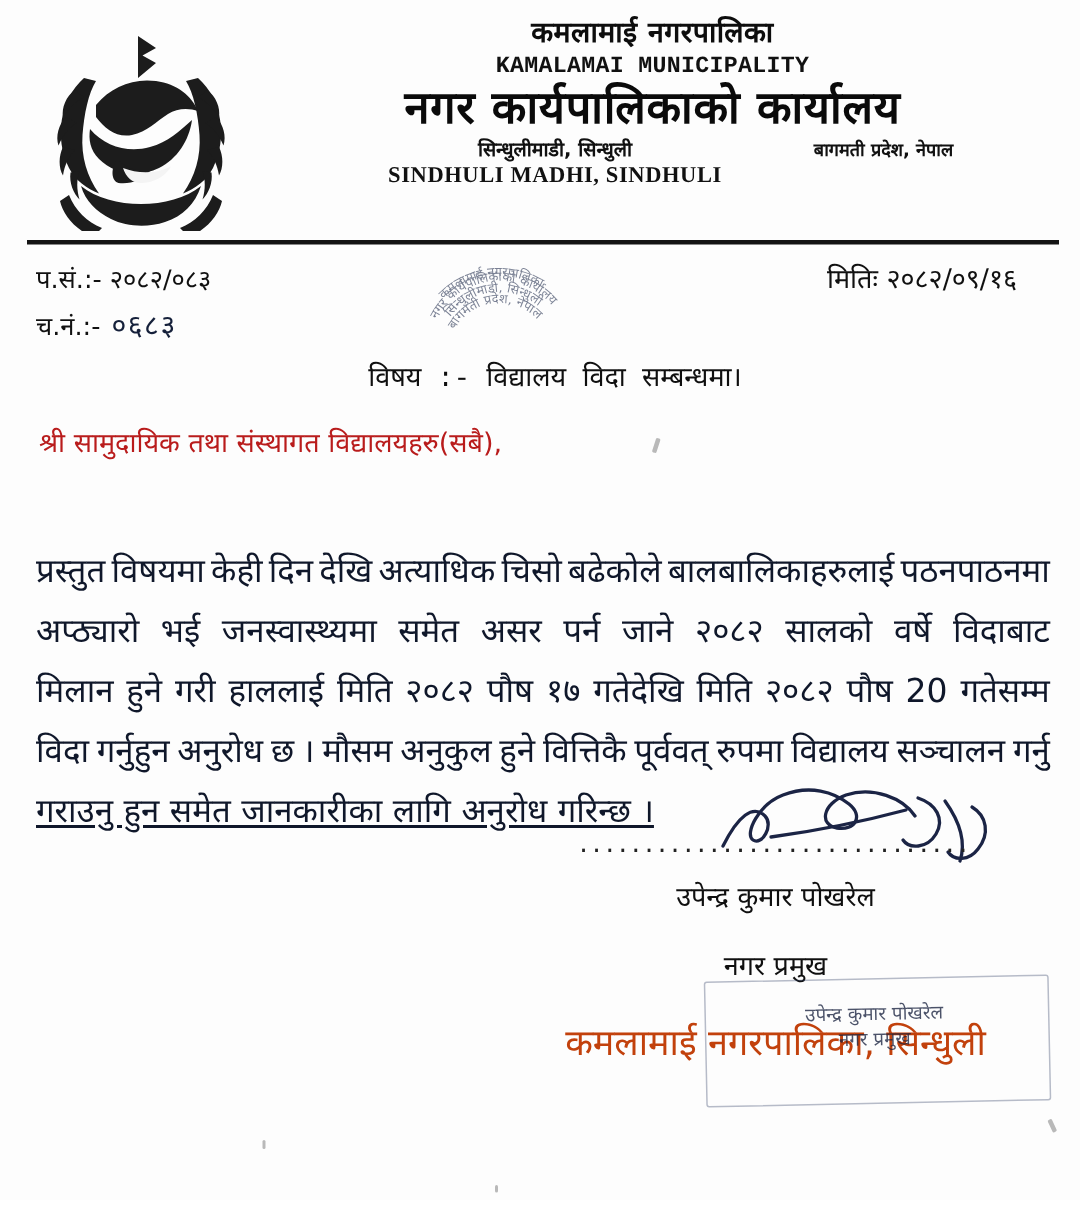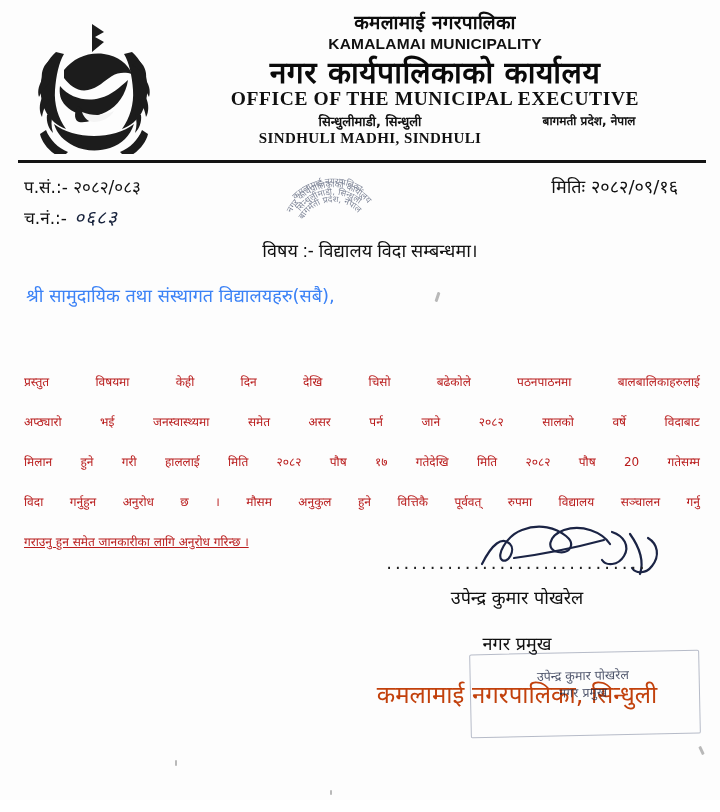--- a/index.html
+++ b/index.html
@@ -43,21 +43,21 @@
   }
   .np-name {
     font-family: "DejaVu Sans", sans-serif;
     font-size: 19px;
     font-weight: bold;
     letter-spacing: .3px;
     line-height: 1.15;
     color: #0d0d0d;
   }
   .en-name {
-    font-family: Liberation Sans, sans-serif;
+    font-family: Liberation Mono, monospace;
     font-size: 15.5px;
     font-weight: bold;
     letter-spacing: .2px;
     margin-top: 1px;
     color: #111;
   }
   .np-office {
     font-family: "DejaVu Sans", sans-serif;
     font-size: 30px;
     font-weight: bold;
@@ -123,21 +123,20 @@
     top: 0;
     font-family: "DejaVu Sans", sans-serif;
     font-size: 17px;
     line-height: 30px;
     color: #111;
   }
   .ref-line { white-space: nowrap; }
   .handwritten {
     font-family: "DejaVu Serif", serif;
     font-size: 19px;
-    font-style: italic;
     letter-spacing: 1px;
     color: #15203a;
     margin-left: 2px;
   }
   .ref-right {
     position: absolute;
     right: 42px;
     top: 0;
     font-family: "DejaVu Sans", sans-serif;
     font-size: 18px;
@@ -158,47 +157,47 @@
     pointer-events: none;
   }
   .office-stamp svg { display: block; }
 
   
   .subject {
     position: absolute;
     left: 0; right: 0;
     top: 238px;
     text-align: center;
-    font-family: Liberation Sans, sans-serif;
+    font-family: Liberation Mono, monospace;
     font-size: 18px;
     color: #0f0f0f;
     padding-left: 20px;
   }
 
   
   .address {
     position: absolute;
     left: 26px;
     top: 278px;
     font-family: "DejaVu Sans", sans-serif;
     font-size: 18px;
     line-height: 36px;
-    color: #3b82f6;
+    color: #b91c1c;
   }
 
   
   .body-text {
     position: absolute;
     left: 24px;
     right: 20px;
     top: 362px;
     font-family: "DejaVu Sans", sans-serif;
-    font-size: 12px;
+    font-size: 22px;
     line-height: 40px;
-    color: #b91c1c;
+    color: #0f172a;
   }
   .body-line {
     display: flex;
     justify-content: space-between;
     white-space: nowrap;
   }
   .body-line.last { display: block; text-decoration: underline; }
   .body-line > span { display: inline-block; }
 
   
@@ -325,21 +324,20 @@
         <g fill="#f4f4f4">
           <path d="M56 98 c10 4 22 4 32 -1 -4 7 -12 11 -20 11 -6 0 -10 -4 -12 -10z"></path>
         </g>
       </svg>
     </div>
 
     <div class="head-text">
       <div class="np-name">कमलामाई नगरपालिका</div>
       <div class="en-name">KAMALAMAI MUNICIPALITY</div>
       <div class="np-office">नगर कार्यपालिकाको कार्यालय</div>
-      <div class="en-office">OFFICE OF THE MUNICIPAL EXECUTIVE</div>
 
       <div class="places">
         <div class="place-block left">
           <div class="place-np">सिन्धुलीमाडी, सिन्धुली</div>
           <div class="place-en">SINDHULI MADHI, SINDHULI</div>
         </div>
         <div class="place-block right">
           <div class="place-np">बागमती प्रदेश, नेपाल</div>
         </div>
       </div>
@@ -388,24 +386,25 @@
     <div>श्री सामुदायिक तथा संस्थागत विद्यालयहरु(सबै),</div>
   </div>
 
   <div class="body-text">
     <div class="body-line">
         <span>प्रस्तुत</span>
         <span>विषयमा</span>
         <span>केही</span>
         <span>दिन</span>
         <span>देखि</span>
+        <span>अत्याधिक</span>
         <span>चिसो</span>
         <span>बढेकोले</span>
+        <span>बालबालिकाहरुलाई</span>
         <span>पठनपाठनमा</span>
-        <span>बालबालिकाहरुलाई</span>
       </div>
     <div class="body-line">
         <span>अप्ठ्यारो</span>
         <span>भई</span>
         <span>जनस्वास्थ्यमा</span>
         <span>समेत</span>
         <span>असर</span>
         <span>पर्न</span>
         <span>जाने</span>
         <span>२०८२</span>

